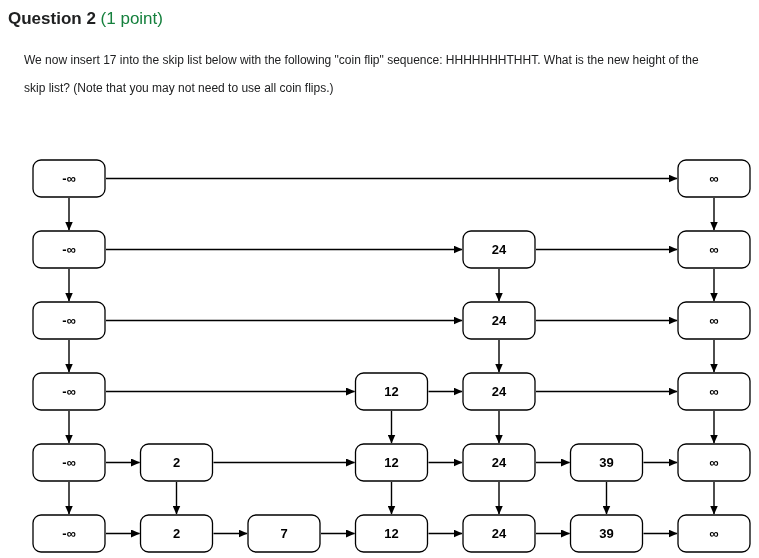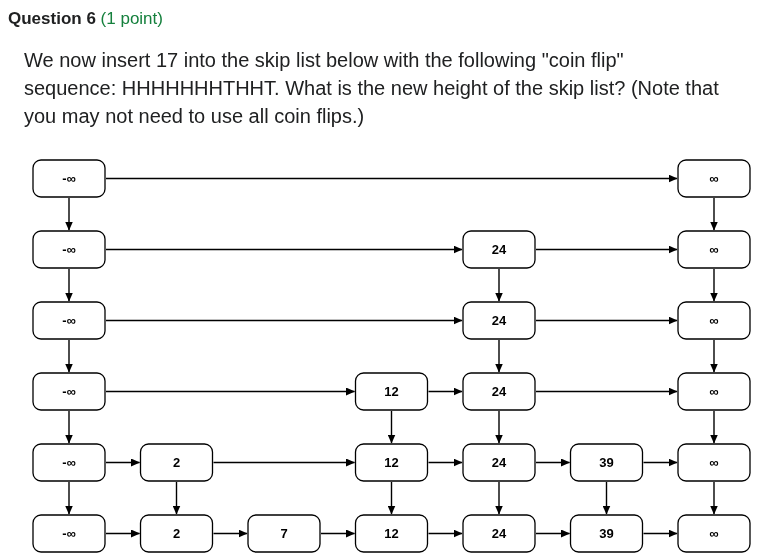--- a/index.html
+++ b/index.html
@@ -29,21 +29,21 @@
   }
   .q-header .q-points {
     font-weight: 400;
     color: #15803d;
   }
   .q-text {
     position: absolute;
     left: 24px;
     top: 46px;
     width: 695px;
-    font-size: 20px;
+    font-size: 12px;
     line-height: 28px;
     font-weight: 400;
     color: #202122;
   }
   .diagram {
     position: absolute;
     left: 0;
     top: 0;
     width: 759px;
     height: 558px;
@@ -52,21 +52,21 @@
     font-family: "Liberation Sans", sans-serif;
     font-size: 13px;
     font-weight: 600;
     fill: #000000;
   }
 </style>
 </head>
 <body>
 
 <div class="q-header">
-  <span class="q-title">Question 6</span>
+  <span class="q-title">Question 2</span>
   <span class="q-points">(1 point)</span>
 </div>
 
 <div class="q-text">We now insert 17 into the skip list below with the following "coin flip" sequence: HHHHHHHTHHT. What is the new height of the skip list? (Note that you may not need to use all coin flips.)</div>
 
 <svg class="diagram" viewBox="0 0 759 558" xmlns="http://www.w3.org/2000/svg">
   <defs>
     <marker id="arrowhead" markerWidth="9" markerHeight="8" refX="8.5" refY="4" orient="auto" markerUnits="userSpaceOnUse">
       <path d="M0,0 L9,4 L0,8 Z" fill="#000000"></path>
     </marker>

